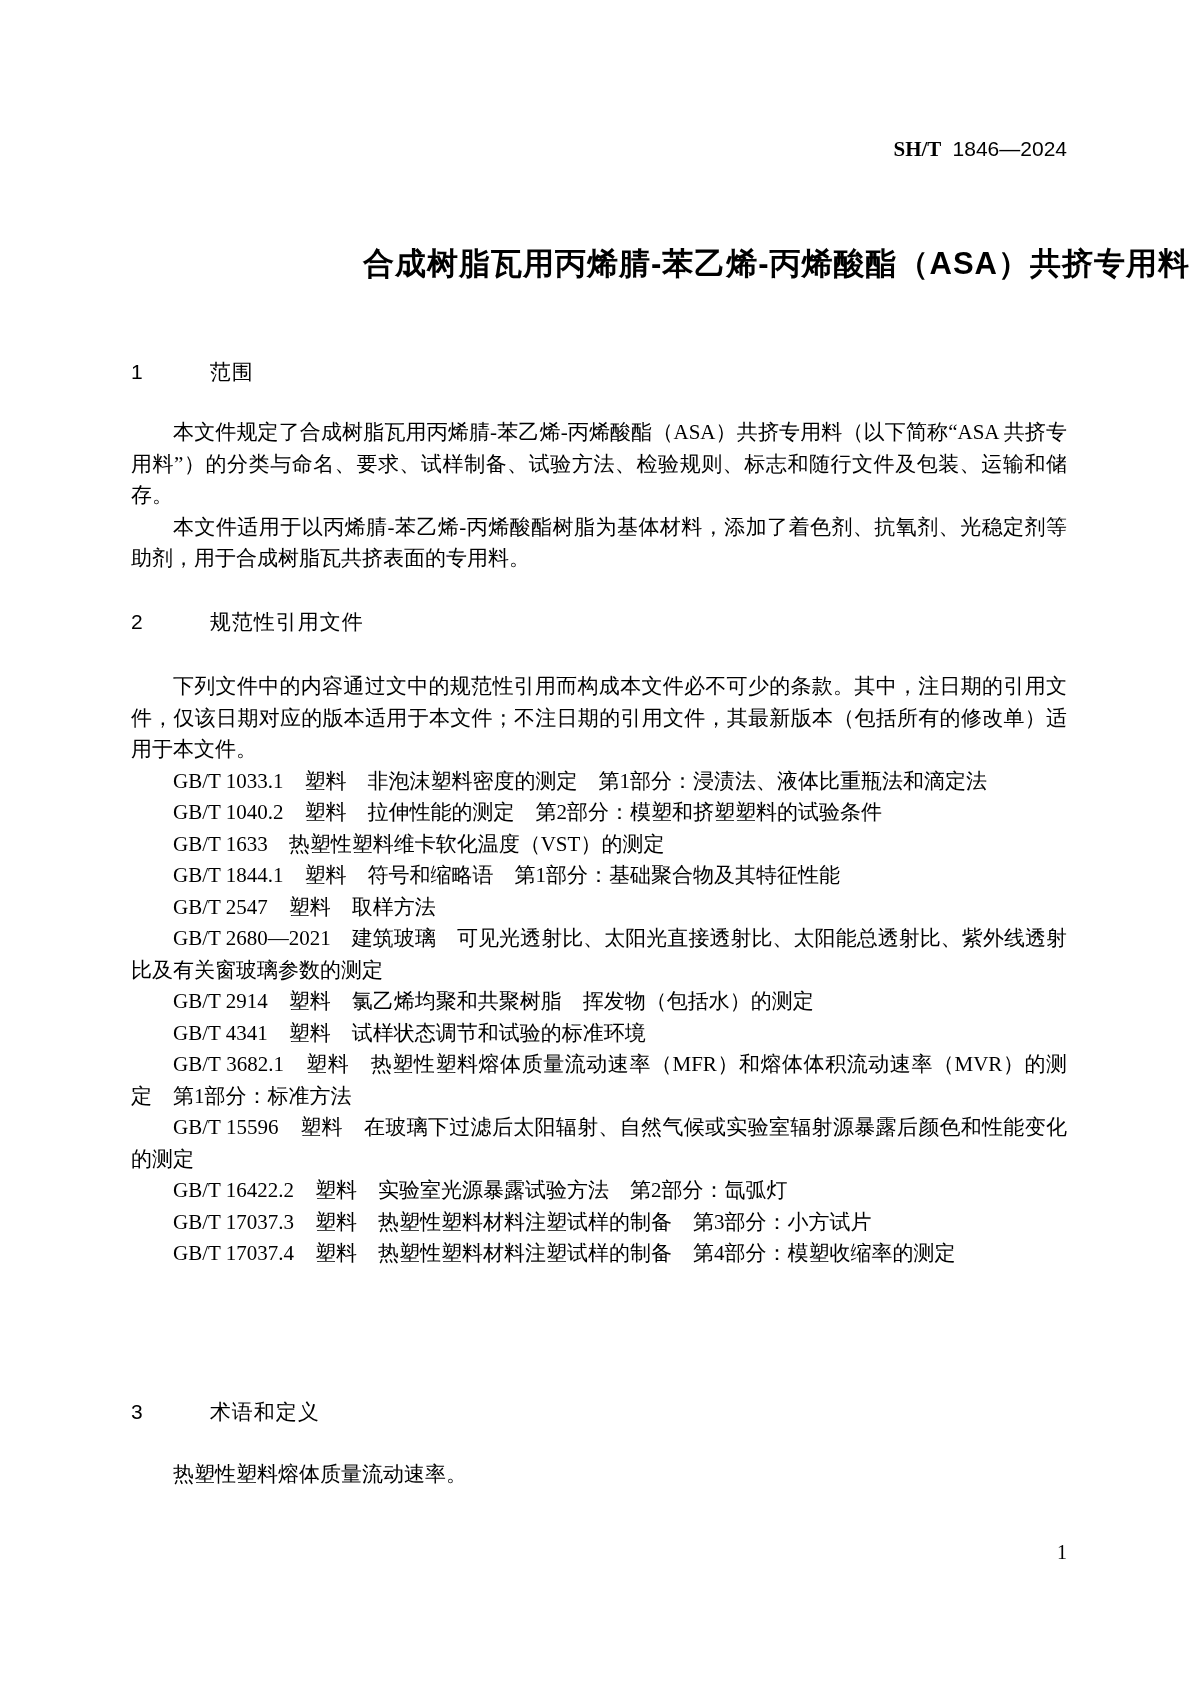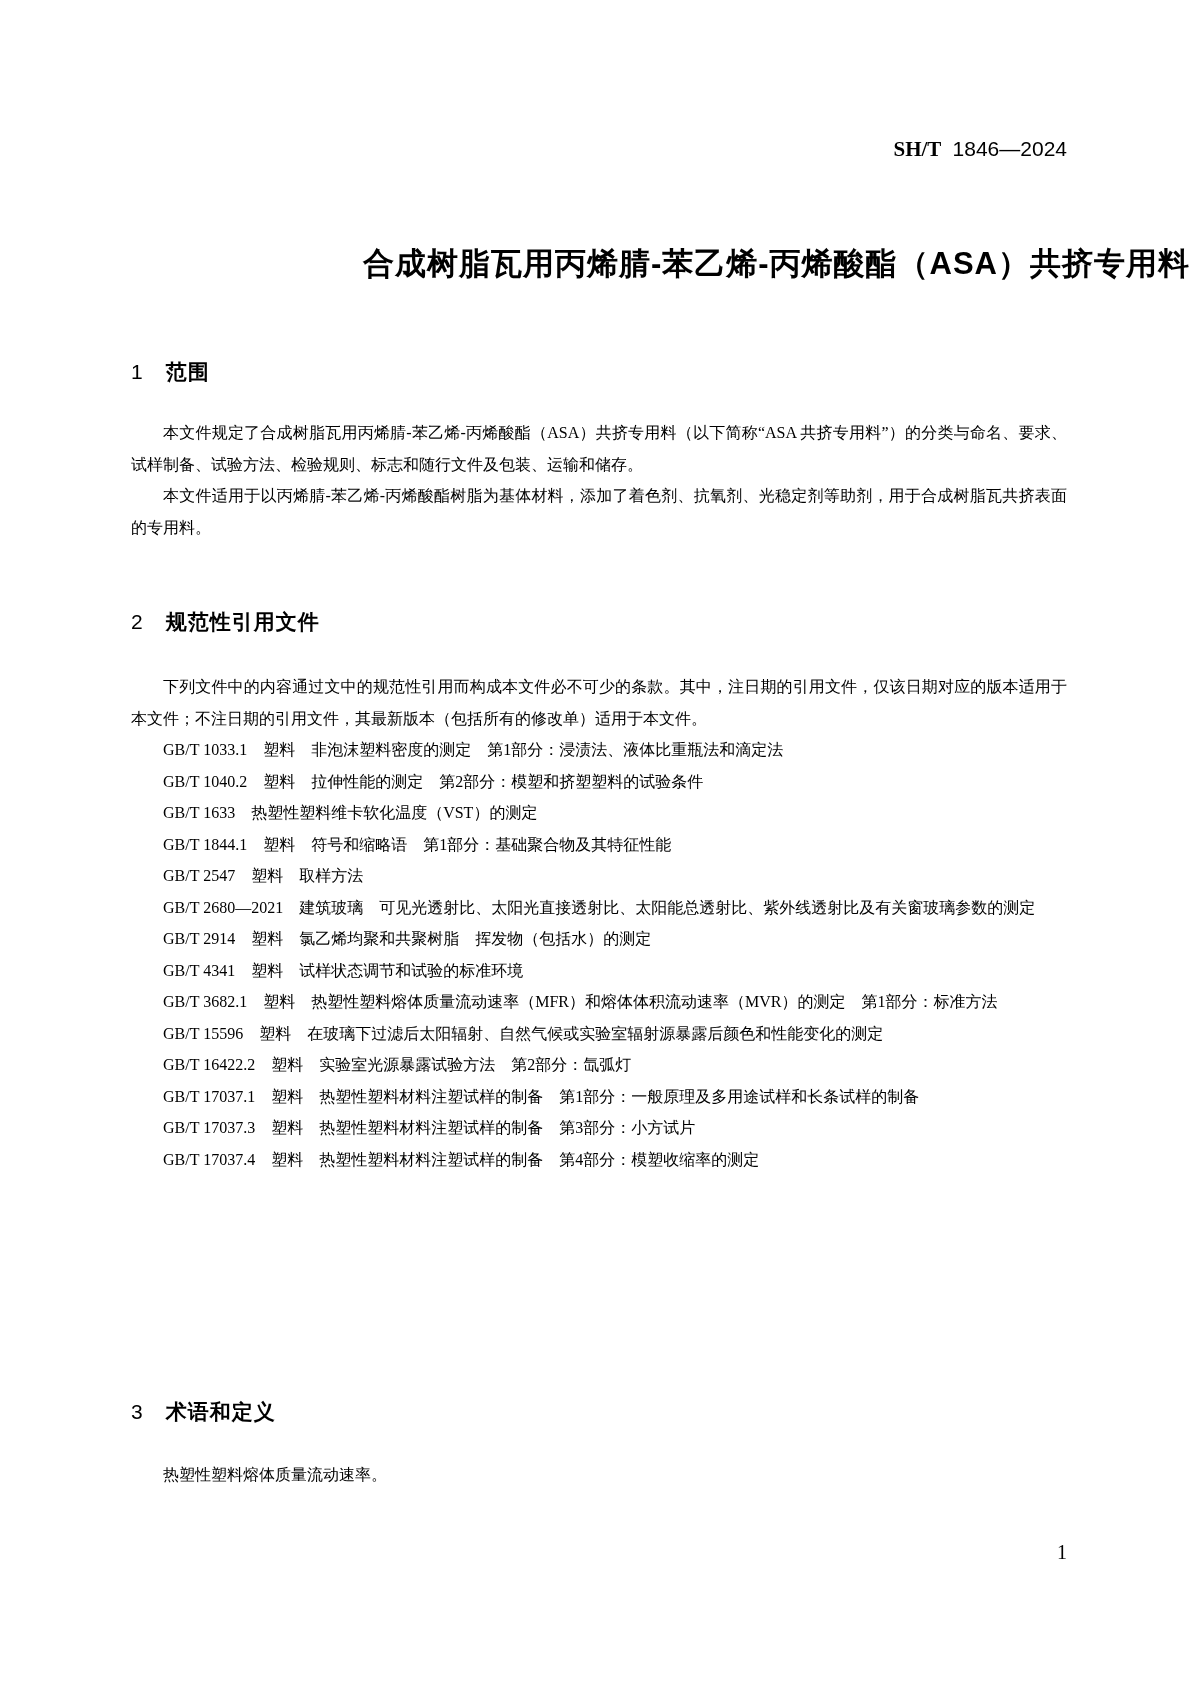--- a/index.html
+++ b/index.html
@@ -53,29 +53,30 @@
     font-size: 21px;
     line-height: 31px;
     white-space: nowrap;
   }
   .sec-num {
     font-weight: 400;
     display: inline-block;
     margin-right: 23px;
   }
   .sec-text {
-    font-weight: bold;
+    font-weight: normal;
     letter-spacing: 1px;
+    margin-left: 44px;
   }
   .body-block {
     position: absolute;
     left: 131px;
     width: 936px;
     font-family: "Liberation Serif", "DejaVu Serif", serif;
-    font-size: 16px;
+    font-size: 21px;
     line-height: 31.5px;
     text-align: justify;
   }
   .para {
     margin: 0;
     text-indent: 2em;
   }
   .page-number {
     position: absolute;
     top: 1539px;
@@ -118,21 +119,20 @@
     <p class="para">GB/T 1040.2　塑料　拉伸性能的测定　第2部分：模塑和挤塑塑料的试验条件</p>
     <p class="para">GB/T 1633　热塑性塑料维卡软化温度（VST）的测定</p>
     <p class="para">GB/T 1844.1　塑料　符号和缩略语　第1部分：基础聚合物及其特征性能</p>
     <p class="para">GB/T 2547　塑料　取样方法</p>
     <p class="para">GB/T 2680—2021　建筑玻璃　可见光透射比、太阳光直接透射比、太阳能总透射比、紫外线透射比及有关窗玻璃参数的测定</p>
     <p class="para">GB/T 2914　塑料　氯乙烯均聚和共聚树脂　挥发物（包括水）的测定</p>
     <p class="para">GB/T 4341　塑料　试样状态调节和试验的标准环境</p>
     <p class="para">GB/T 3682.1　塑料　热塑性塑料熔体质量流动速率（MFR）和熔体体积流动速率（MVR）的测定　第1部分：标准方法</p>
     <p class="para">GB/T 15596　塑料　在玻璃下过滤后太阳辐射、自然气候或实验室辐射源暴露后颜色和性能变化的测定</p>
     <p class="para">GB/T 16422.2　塑料　实验室光源暴露试验方法　第2部分：氙弧灯</p>
-    <p class="para">GB/T 17037.1　塑料　热塑性塑料材料注塑试样的制备　第1部分：一般原理及多用途试样和长条试样的制备</p>
     <p class="para">GB/T 17037.3　塑料　热塑性塑料材料注塑试样的制备　第3部分：小方试片</p>
     <p class="para">GB/T 17037.4　塑料　热塑性塑料材料注塑试样的制备　第4部分：模塑收缩率的测定</p>
   </div>
 
   <div class="sec-heading" style="top:1396px;">
     <span class="sec-num">3</span><span class="sec-text">术语和定义</span>
   </div>
 
   <div class="body-block" style="top:1459px;">
     <p class="para">热塑性塑料熔体质量流动速率。</p>

